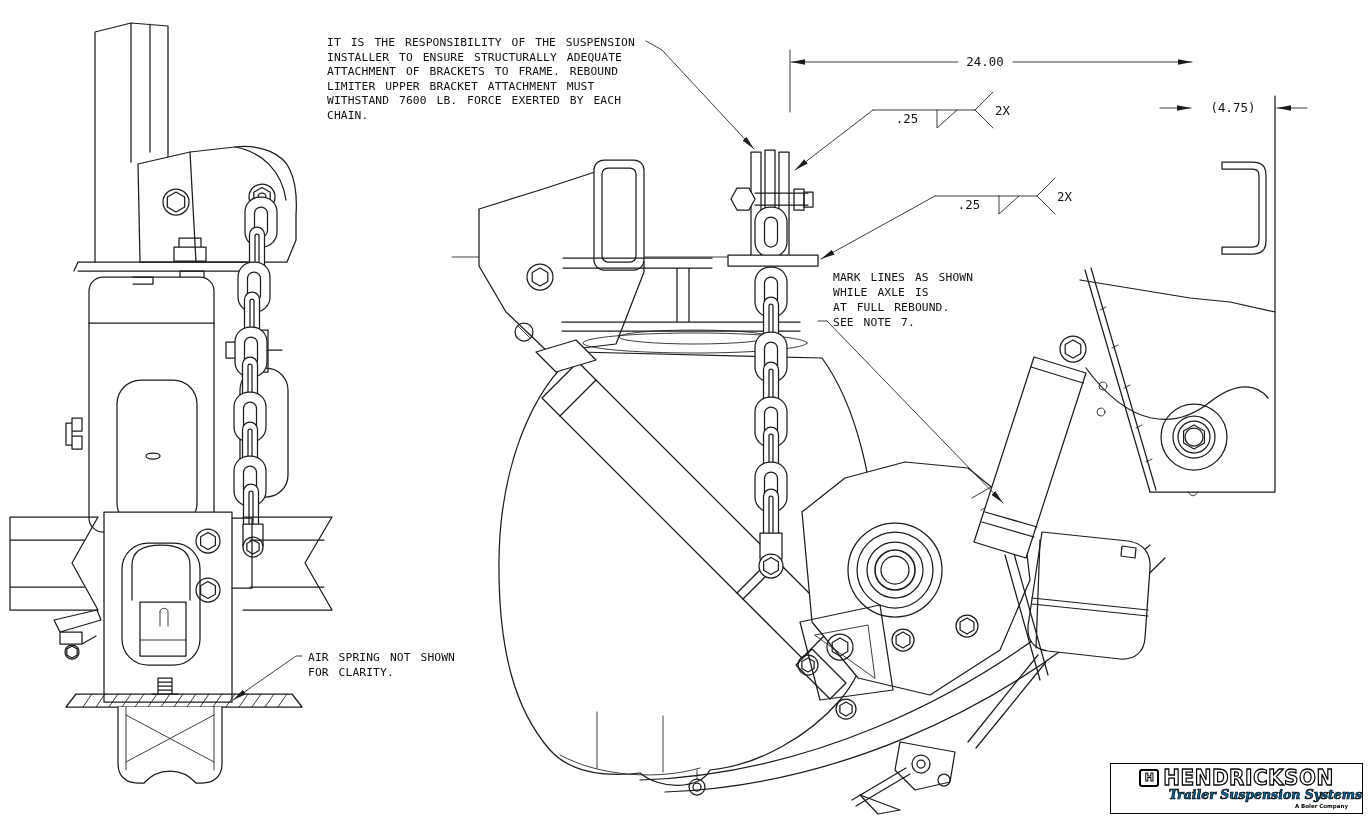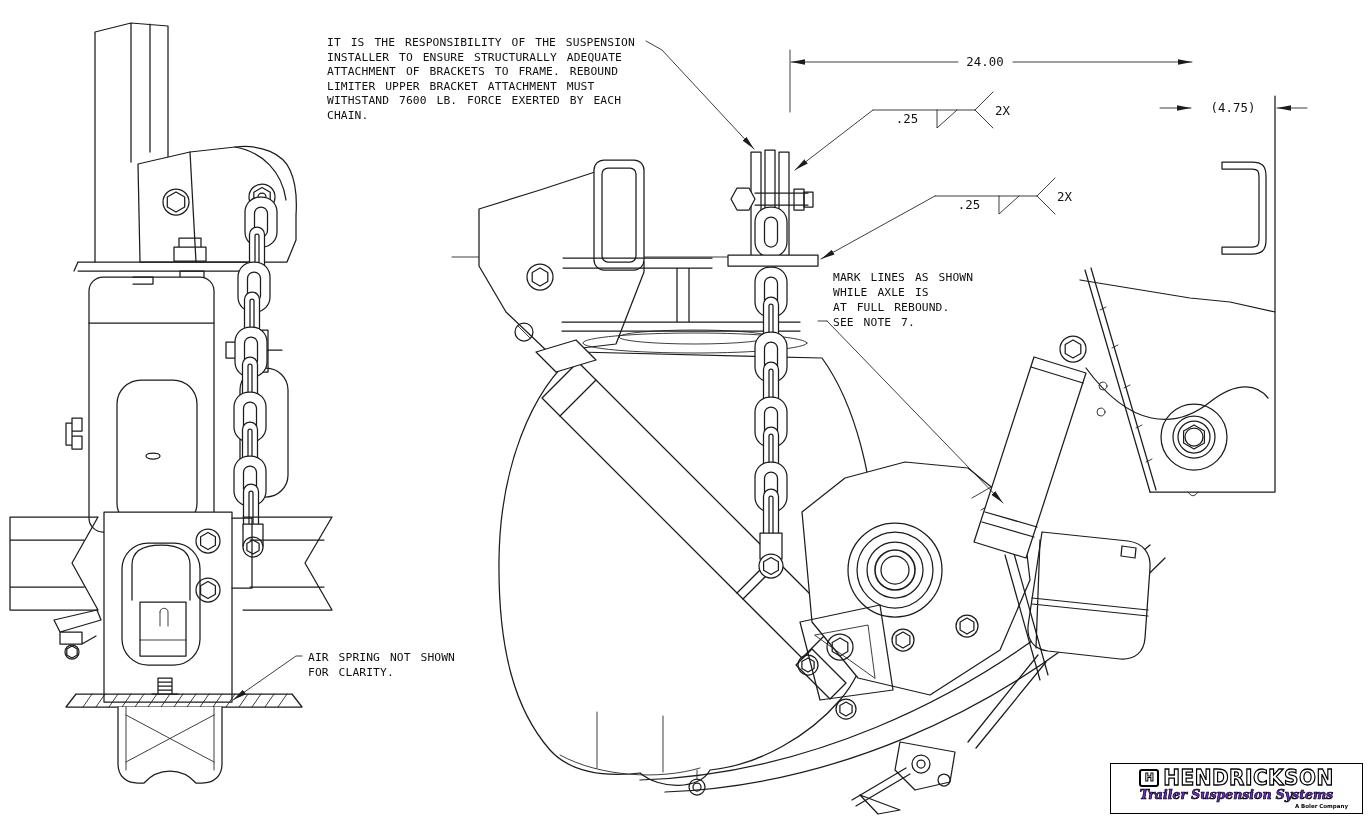--- a/index.html
+++ b/index.html
@@ -17,21 +17,21 @@
   text.td{font-family:"DejaVu Sans Mono",monospace;font-size:12.4px;fill:#111;word-spacing:0;stroke:none;}
   .mid{text-anchor:middle;}
   
   #logo-box{position:absolute;left:1110px;top:763px;width:251px;height:49px;border:1.6px solid #000;background:#fff;}
   #logo-row1{display:flex;align-items:center;justify-content:center;margin-top:2px;gap:4px;}
   #logo-hmark{display:inline-block;width:16px;height:14px;border:2px solid #000;border-radius:3px;
     font:bold 11px "DejaVu Sans",sans-serif;line-height:14px;text-align:center;color:#fff;
     -webkit-text-stroke:1px #000;}
   #logo-name{font:bold 20px "DejaVu Sans",sans-serif;letter-spacing:0.5px;color:#fff;
     -webkit-text-stroke:1.2px #000;transform:scaleY(1.05);}
-  #logo-tagline{text-align:center;font:bold italic 12.5px "DejaVu Serif",serif;color:#6d28d9;
+  #logo-tagline{text-align:right;font:bold italic 12.5px "DejaVu Serif",serif;color:#0369a1;
     -webkit-text-stroke:0.7px #000;margin-top:-3px;}
   #logo-sub{text-align:right;font:bold 5.5px "DejaVu Sans",sans-serif;color:#000;padding-right:14px;margin-top:1px;}
 </style>
 </head>
 <body>
 
 <div id="stage">
 <svg width="1369" height="817" viewBox="0 0 1369 817">
   <defs>
     <marker id="arr" markerWidth="15" markerHeight="7" refX="14" refY="3.5" orient="auto" markerUnits="userSpaceOnUse">

